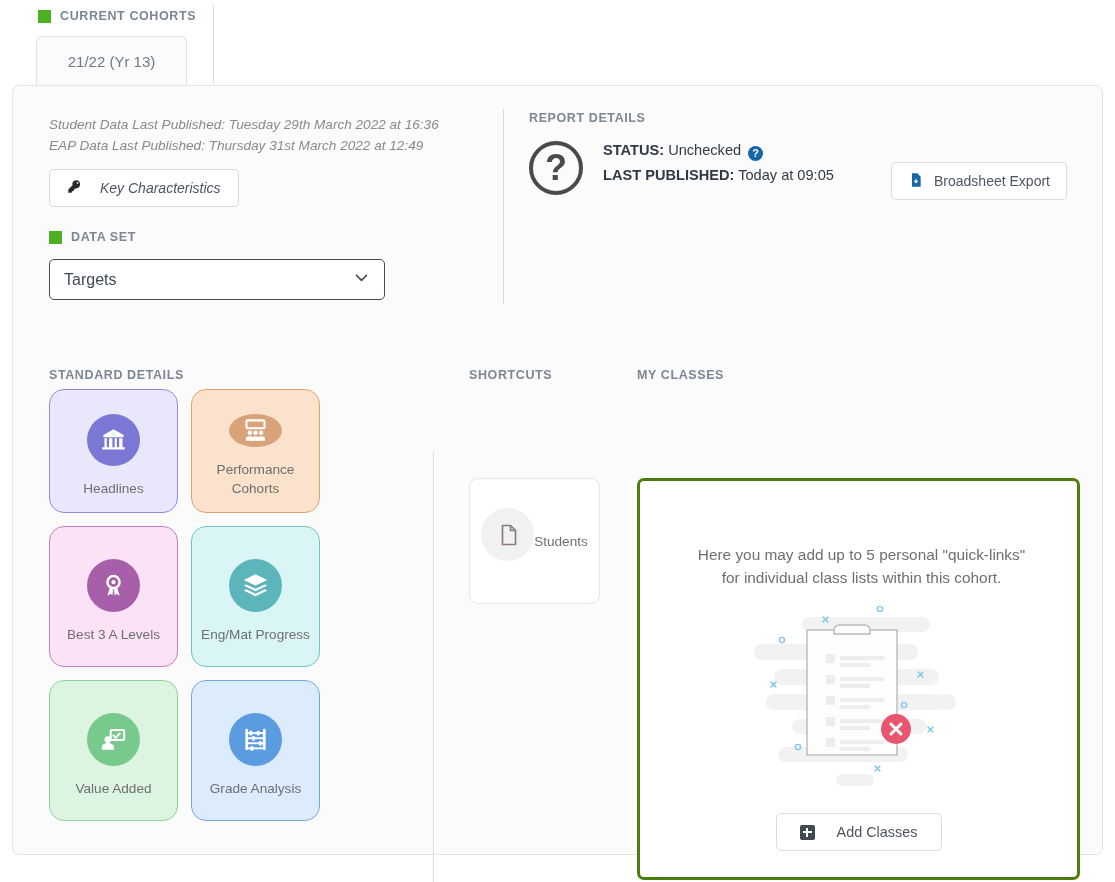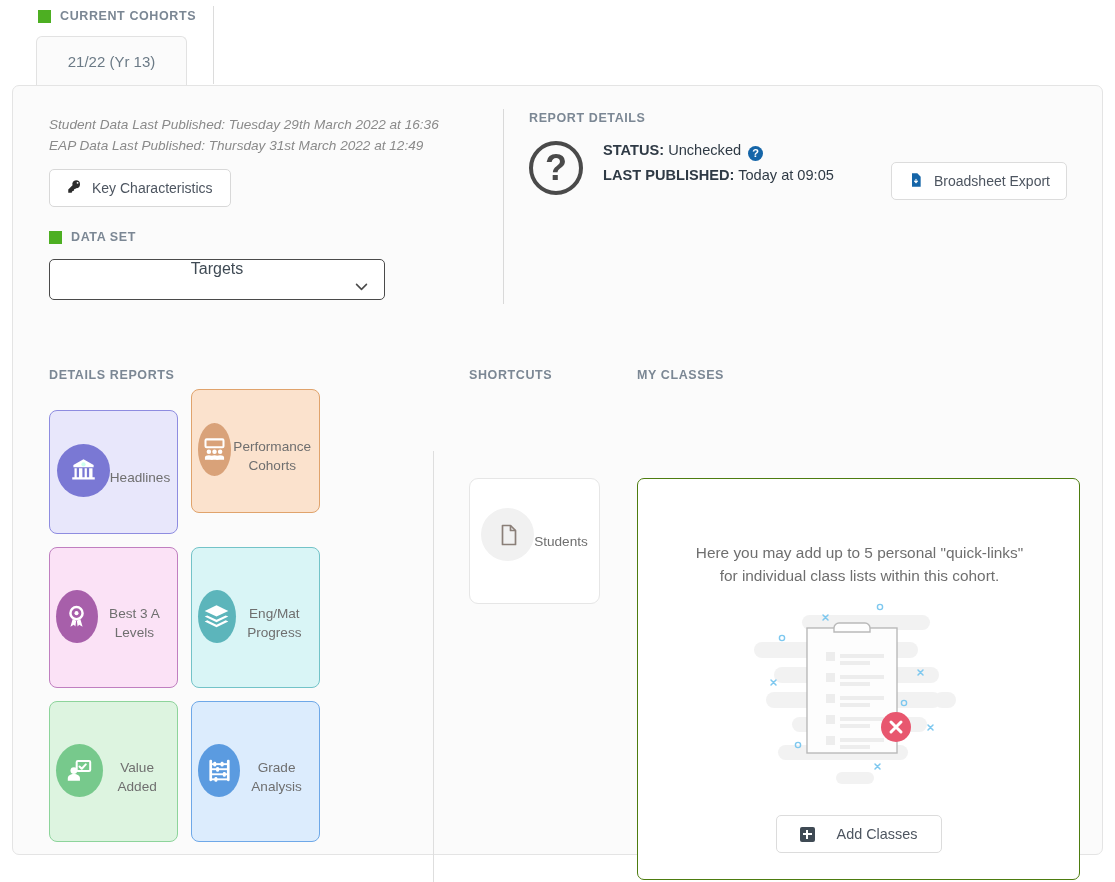--- a/index.html
+++ b/index.html
@@ -86,25 +86,26 @@
   .key-char-btn {
     position: absolute;
     left: 36px; top: 83px;
     height: 38px;
     padding: 16px 17px;
     background: #ffffff;
     border: 1px solid #d8d8d8;
     border-radius: 5px;
     display: flex;
     align-items: center;
-    gap: 10px;
+    gap: 18px;
     font-size: 14px;
     color: #4d5560;
     cursor: pointer;
     box-sizing: border-box;
+    font-style: italic;
   }
   .dataset-label {
     position: absolute;
     left: 36px; top: 144px;
     display: flex;
     align-items: center;
     gap: 9px;
   }
   .dataset-select {
     position: absolute;
@@ -113,21 +114,20 @@
     background: #ffffff;
     border: 1px solid #4a4a4a;
     border-radius: 5px;
     box-sizing: border-box;
     display: flex;
     align-items: center;
     padding: 0 14px;
     font-size: 16px;
     color: #3f4a54;
     cursor: pointer;
-    flex-direction: column;
   }
   .dataset-select .caret {
     margin-left: auto;
     color: #4a4a4a;
   }
 
   .vdivider {
     position: absolute;
     left: 490px; top: 23px;
     width: 1px; height: 195px;
@@ -202,24 +202,24 @@
 
   
   .cards {
     position: absolute;
     left: 36px; top: 303px;
     width: 290px;
   }
   .card-row { display: flex; gap: 13px; margin-bottom: 13px; }
   .rcard {
     width: 129px;
-    border-radius: 8px;
-    box-sizing: border-box;
-    display: flex;
-    flex-direction: row;
+    border-radius: 15px;
+    box-sizing: border-box;
+    display: flex;
+    flex-direction: column;
     align-items: center;
     justify-content: center;
     cursor: pointer;
     padding: 24px 6px 14px;
   }
   .rcard .ico {
     width: 53px; height: 53px;
     border-radius: 50%;
     display: flex;
     align-items: center;
@@ -267,21 +267,21 @@
     width: 1px; height: 455px;
     background: #dedede;
   }
 
   
   .classes-panel {
     position: absolute;
     left: 624px; top: 392px;
     width: 443px; height: 402px;
     background: #fff;
-    border: 1px solid #4d7c0f;
+    border: 3px solid #4d7c0f;
     border-radius: 7px;
     box-sizing: border-box;
   }
   .classes-text {
     position: absolute;
     left: 50px; top: 62px;
     width: 343px;
     text-align: center;
     font-size: 15.4px;
     color: #6f6f6f;
@@ -397,28 +397,28 @@
     <div class="broadsheet-btn">
       <span>
         <svg viewBox="0 0 24 24" width="16" height="16" fill="#1565a8">
           <path d="M6 2h8l5 5v15H6z" fill="#1565a8"></path>
           <path d="M12 11v5m0 0l-2.2-2.2M12 16l2.2-2.2" stroke="#fff" stroke-width="1.7" fill="none" stroke-linecap="round"></path>
         </svg>
       </span>
       <span>Broadsheet Export</span>
     </div>
 
-    <div class="col-caption section-caption" style="left:36px; top:282px;">DETAILS REPORTS</div>
+    <div class="col-caption section-caption" style="left:36px; top:282px;">STANDARD DETAILS</div>
     <div class="col-caption section-caption" style="left:456px; top:282px;">SHORTCUTS</div>
     <div class="col-caption section-caption" style="left:624px; top:282px;">MY CLASSES</div>
 
     <div class="cards">
 
       <div class="card-row">
-        <div class="rcard h1r" style="background:#e8e7fb;border:1px solid #8e8ce0;margin-top:21px;">
+        <div class="rcard h1r" style="background:#e8e7fb;border:1px solid #8e8ce0;">
           <div class="ico" style="background:#7a78d4;">
             <svg viewBox="0 0 24 24">
                 <path d="M12 2 3 7v2h18V7l-9-5zM4 10v8H2v2h20v-2h-2v-8h-3v8h-2v-8h-2v8h-2v-8H8v8H6v-8H4z"></path>
                 <circle cx="12" cy="6.6" r="1.9" fill="#cfe"></circle>
               </svg>
           </div>
           <div class="cap">Headlines</div>
         </div>
 
         <div class="rcard h1r" style="background:#fbe2cd;border:1px solid #e0a36c;">

